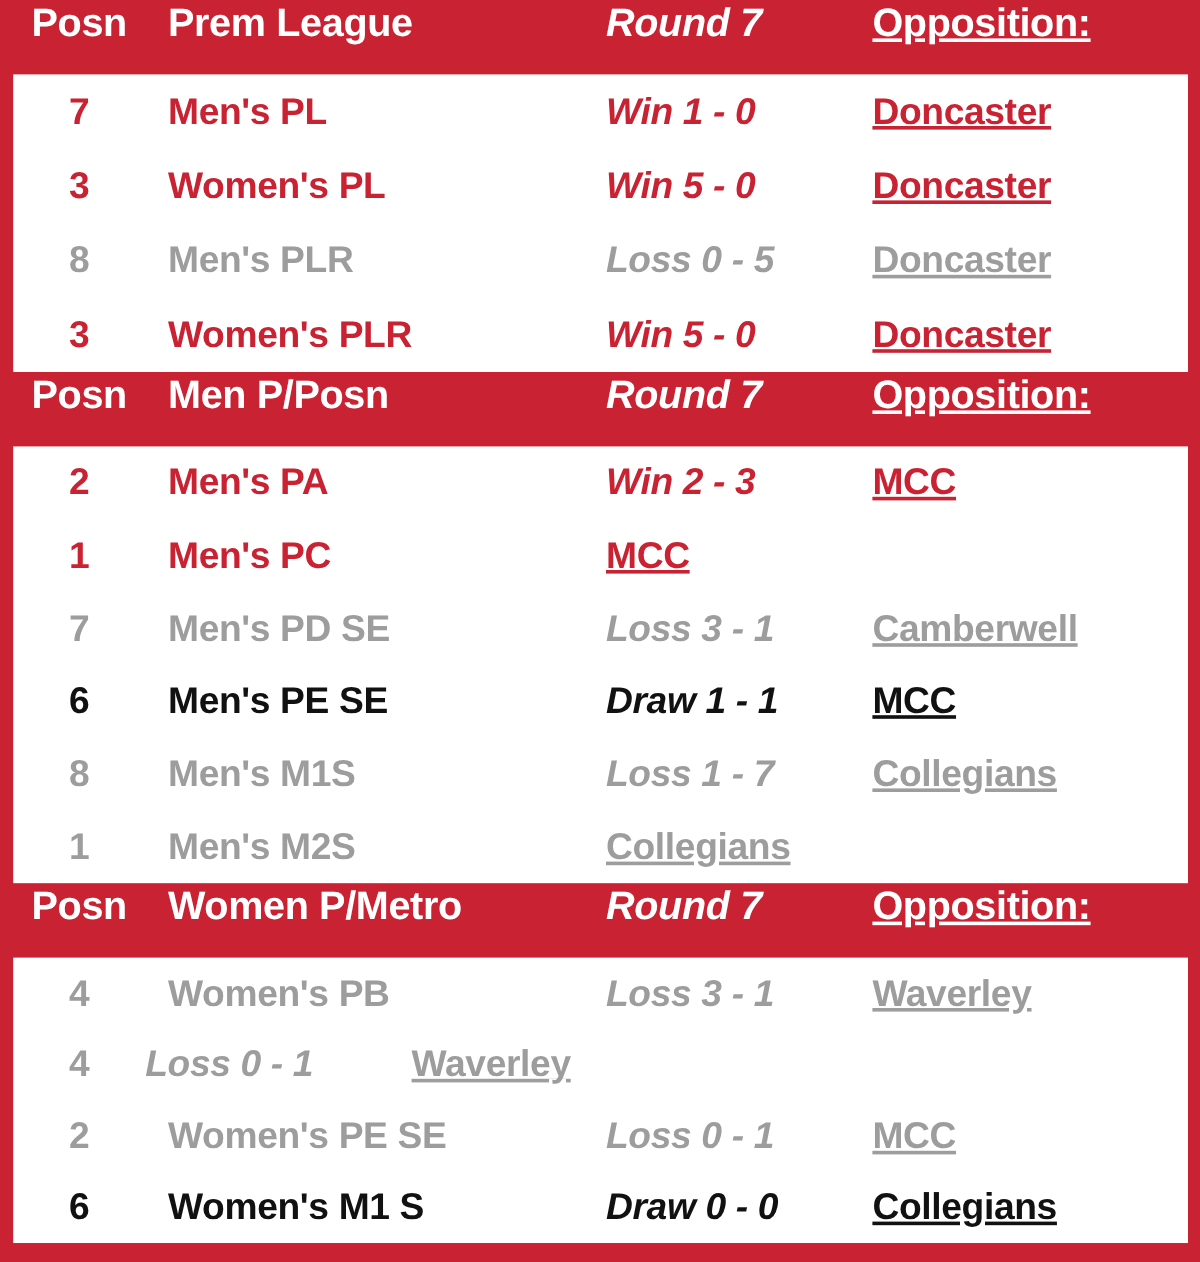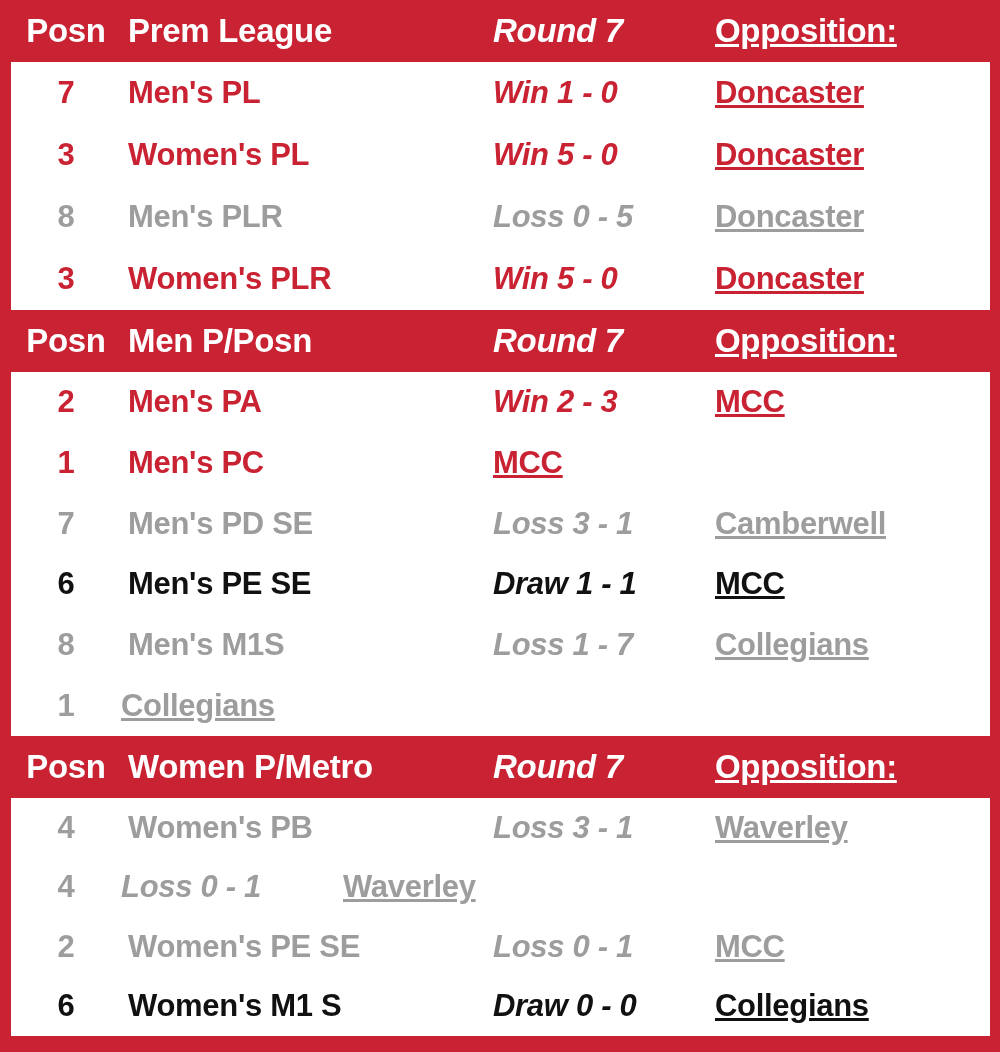--- a/index.html
+++ b/index.html
@@ -14,21 +14,21 @@
     width: 1000px;
     height: 1052px;
     display: flex;
     flex-direction: column;
     background: var(--red, #C92232);
   }
   .band {
     flex: none;
     height: 62px;
     display: flex;
-    align-items: center;
+    align-items: flex-start;
     padding-left: 11px;
     padding-right: 10px;
     color: var(--header_text, #FFFFFF);
     font-size: 33px;
     letter-spacing: -0.3px;
   }
   .rows {
     flex: none;
     margin: 0 10px 0 11px;
     background: var(--white, #FFFFFF);
@@ -40,21 +40,21 @@
   .rows-2 { height: 238px; }
   .row {
     flex: 1;
     display: flex;
     align-items: center;
     font-size: 31px;
     letter-spacing: -0.3px;
   }
   .cell { white-space: pre; }
   .c-posn { width: 110px; text-align: center; flex: none; }
-  .c-team { width: 365px; margin-left: 7px; flex: none; }
+  .c-team { width: 365px; margin-left: 19px; flex: none; }
   .c-round { width: 222px; flex: none; font-style: italic; }
   .c-opp { flex: 1; text-decoration: underline; }
   .win  { color: var(--win,  #C92232); }
   .loss { color: var(--loss, #9D9D9D); }
   .draw { color: var(--draw, #111111); }
   .bottom-strip { flex: none; height: 16px; background: var(--red, #C92232); }
 </style>
 </head>
 <body>
 
@@ -122,20 +122,21 @@
         <div class="cell c-opp">MCC</div>
       </div>
       <div class="row loss">
         <div class="cell c-posn">8</div>
         <div class="cell c-team">Men's M1S</div>
         <div class="cell c-round">Loss 1 - 7</div>
         <div class="cell c-opp">Collegians</div>
       </div>
       <div class="row loss">
         <div class="cell c-posn">1</div>
+        <div class="cell c-team">Men's M2S</div>
         <div class="cell c-opp">Collegians</div>
       </div>
     </div>
     <div class="band">
       <div class="cell c-posn">Posn</div>
       <div class="cell c-team">Women P/Metro</div>
       <div class="cell c-round">Round 7</div>
       <div class="cell c-opp">Opposition:</div>
     </div>
     <div class="rows rows-2">

